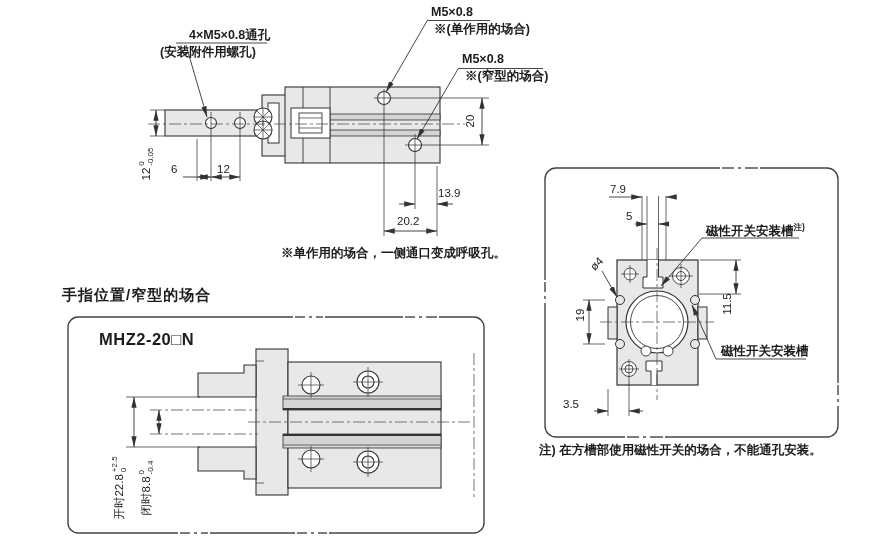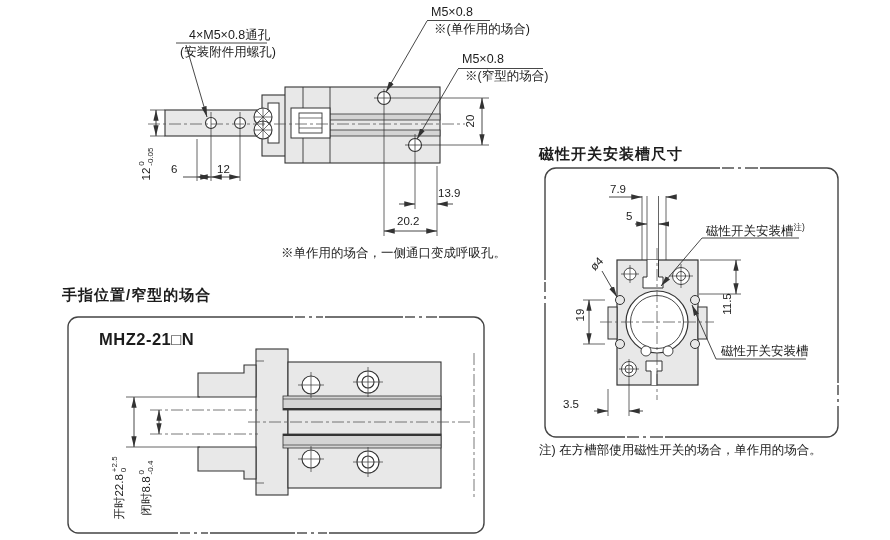--- a/index.html
+++ b/index.html
@@ -1,20 +1,20 @@
 <!DOCTYPE html>
 <html><head>
 <meta charset="utf-8">
 <style>
   html,body{margin:0;padding:0;background:#fff;}
   #stage{position:relative;width:890px;height:540px;background:#fff;overflow:hidden;
          font-family:"Liberation Sans",sans-serif;}
   #draw{position:absolute;left:0;top:0;}
   .t{position:absolute;color:#1c1c1c;white-space:nowrap;line-height:1.15;}
-  .cjk{font-size:12.5px;}
+  .cjk{font-size:12.5px;font-weight:bold;}
   .dim{font-size:11.5px;}
   .hd{font-size:15px;font-weight:bold;letter-spacing:1px;}
   .model{font-size:16.5px;font-weight:bold;letter-spacing:.5px;}
   .rot{transform:translate(-50%,-50%) rotate(-90deg);display:flex;align-items:center;gap:2px;}
   .rot45{transform:translate(-50%,-50%) rotate(-45deg);}
   .tol{display:inline-flex;flex-direction:column;justify-content:center;
        font-size:8px;line-height:8.5px;}
   .sup{font-size:8.5px;vertical-align:super;}
 </style>
 </head>
@@ -265,21 +265,21 @@
       <line x1="602" y1="271" x2="617" y2="297" marker-end="url(#arw)"></line>
       <line x1="702" y1="238" x2="661" y2="286" marker-end="url(#arw)"></line>
       <line x1="716" y1="359" x2="692" y2="305" marker-end="url(#arw)"></line>
       <line x1="702" y1="238" x2="799" y2="238"></line>
       <line x1="716" y1="359" x2="806" y2="359"></line>
     </g>
   </g>
 </svg>
 
 <div class="t cjk" style="left:189px;top:28px">4×M5×0.8通孔</div>
-<div class="t cjk" style="left:180px;top:45px">(安装附件用螺孔)</div>
+<div class="t cjk" style="left:160px;top:45px">(安装附件用螺孔)</div>
 <div class="t cjk" style="left:431px;top:5px">M5×0.8</div>
 <div class="t cjk" style="left:434px;top:22px">※(单作用的场合)</div>
 <div class="t cjk" style="left:462px;top:52px">M5×0.8</div>
 <div class="t cjk" style="left:465px;top:69px">※(窄型的场合)</div>
 
 <div class="t dim" style="left:171px;top:163px">6</div>
 <div class="t dim" style="left:217px;top:163px">12</div>
 <div class="t dim rot" style="left:471px;top:121px">
       <span>20</span>
     </div>
@@ -288,46 +288,45 @@
 <div class="t dim rot" style="left:146px;top:164px">
   <span>12</span>
   <span class="tol">
         <span>0</span>
         <span>-0.05</span>
       </span>
 </div>
 <div class="t cjk" style="left:281px;top:246px">※单作用的场合，一侧通口变成呼吸孔。</div>
 
 <div class="t hd" style="left:62px;top:286px">手指位置/窄型的场合</div>
-<div class="t model" style="left:99px;top:330px">MHZ2-21□N</div>
+<div class="t model" style="left:99px;top:330px">MHZ2-20□N</div>
 <div class="t dim rot" style="left:119px;top:488px">
   <span>开时22.8</span>
   <span class="tol">
         <span>+2.5</span>
         <span>0</span>
       </span>
 </div>
 <div class="t dim rot" style="left:146px;top:488px">
   <span>闭时8.8</span>
   <span class="tol">
         <span>0</span>
         <span>-0.4</span>
       </span>
 </div>
 
-<div class="t hd" style="left:539px;top:145px">磁性开关安装槽尺寸</div>
 <div class="t dim" style="left:610px;top:183px">7.9</div>
 <div class="t dim" style="left:626px;top:210px">5</div>
 <div class="t dim rot" style="left:728px;top:304px">
       <span>11.5</span>
     </div>
 <div class="t dim rot" style="left:581px;top:315px">
       <span>19</span>
     </div>
 <div class="t dim" style="left:563px;top:398px">3.5</div>
 <div class="t dim rot45" style="left:597px;top:264px">ø4</div>
 <div class="t cjk" style="left:706px;top:223px">
   <span>磁性开关安装槽</span><span class="sup">注)</span>
 </div>
 <div class="t cjk" style="left:721px;top:344px">磁性开关安装槽</div>
-<div class="t cjk" style="left:539px;top:443px">注) 在方槽部使用磁性开关的场合，单作用的场合。</div>
+<div class="t cjk" style="left:539px;top:443px">注) 在方槽部使用磁性开关的场合，不能通孔安装。</div>
 
 </div>
 
 </body></html>

